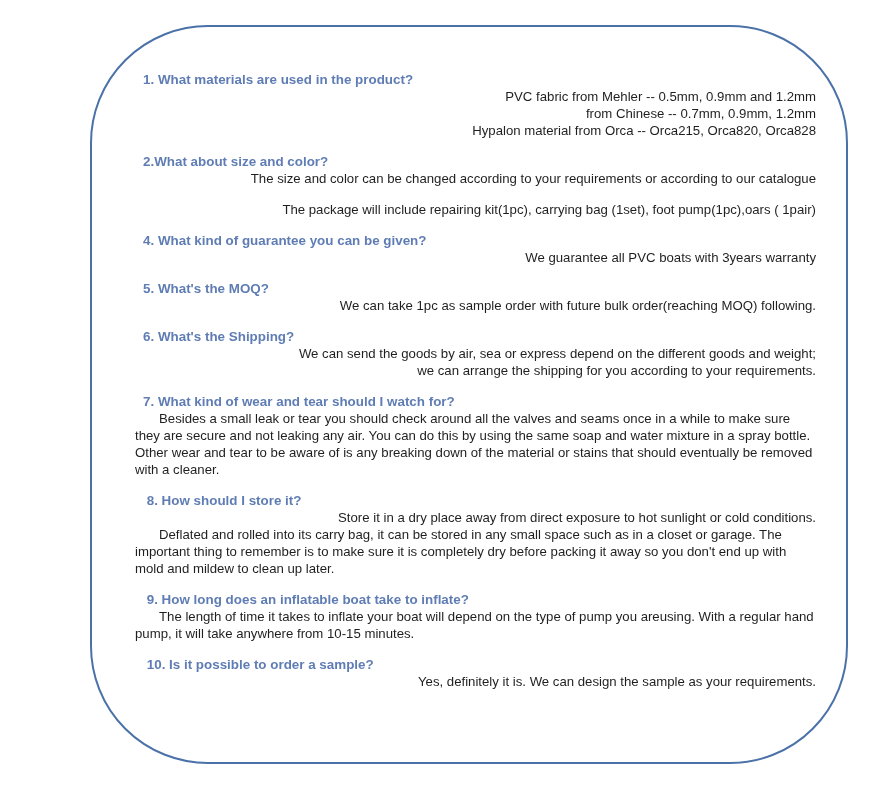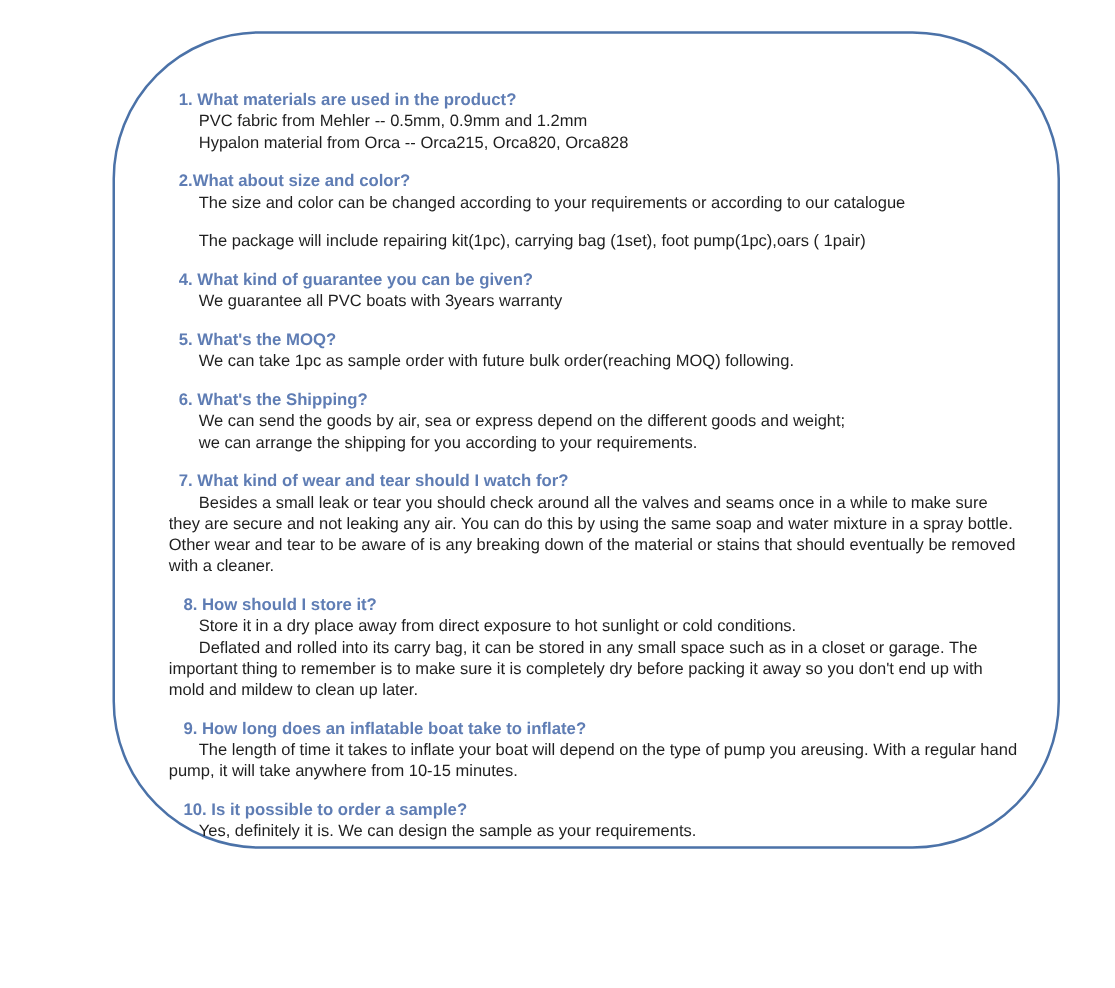--- a/index.html
+++ b/index.html
@@ -13,21 +13,21 @@
     height: 790px;
     background: #ffffff;
     font-family: "Liberation Sans", sans-serif;
     overflow: hidden;
   }
   .faq-card {
     position: absolute;
     left: 90px;
     top: 25px;
     width: 758px;
-    height: 654px;
+    height: 739px;
     box-sizing: border-box;
     border: 2px solid var(--border-color, #4b72a8);
     border-radius: 118px;
     background: #ffffff;
     text-decoration: underline;
   }
   .faq-list {
     position: absolute;
     left: 51px;
     top: 44px;
@@ -46,35 +46,37 @@
     line-height: 17px;
     white-space: pre-wrap;
   }
   .faq-answer {
     color: var(--answer-color, #1f1f1f);
     font-size: 13.2px;
     line-height: 17px;
   }
   .faq-answer.kind-line {
     margin-left: 16px;
+    text-align: right;
   }
   .faq-answer.kind-paragraph {
     margin-left: -8px;
     text-indent: 24px;
   }
 </style>
 </head>
 <body>
 
 <div class="page" style="--border-color: #4b72a8; --question-color: #5f7db4; --answer-color: #1f1f1f; background: rgb(255, 255, 255);">
   <div class="faq-card">
     <div class="faq-list">
         <div class="faq-item">
           <div class="faq-question">1. What materials are used in the product?</div>
           <div class="faq-answer kind-line">PVC fabric from Mehler -- 0.5mm, 0.9mm and 1.2mm</div>
+          <div class="faq-answer kind-line">from Chinese -- 0.7mm, 0.9mm, 1.2mm</div>
           <div class="faq-answer kind-line">Hypalon material from Orca -- Orca215, Orca820, Orca828</div>
         </div>
         <div class="faq-item">
           <div class="faq-question">2.What about size and color?</div>
           <div class="faq-answer kind-line">The size and color can be changed according to your requirements or according to our catalogue</div>
         </div>
         <div class="faq-item">
           <div class="faq-answer kind-line">The package will include repairing kit(1pc), carrying bag (1set), foot pump(1pc),oars ( 1pair)</div>
         </div>
         <div class="faq-item">

